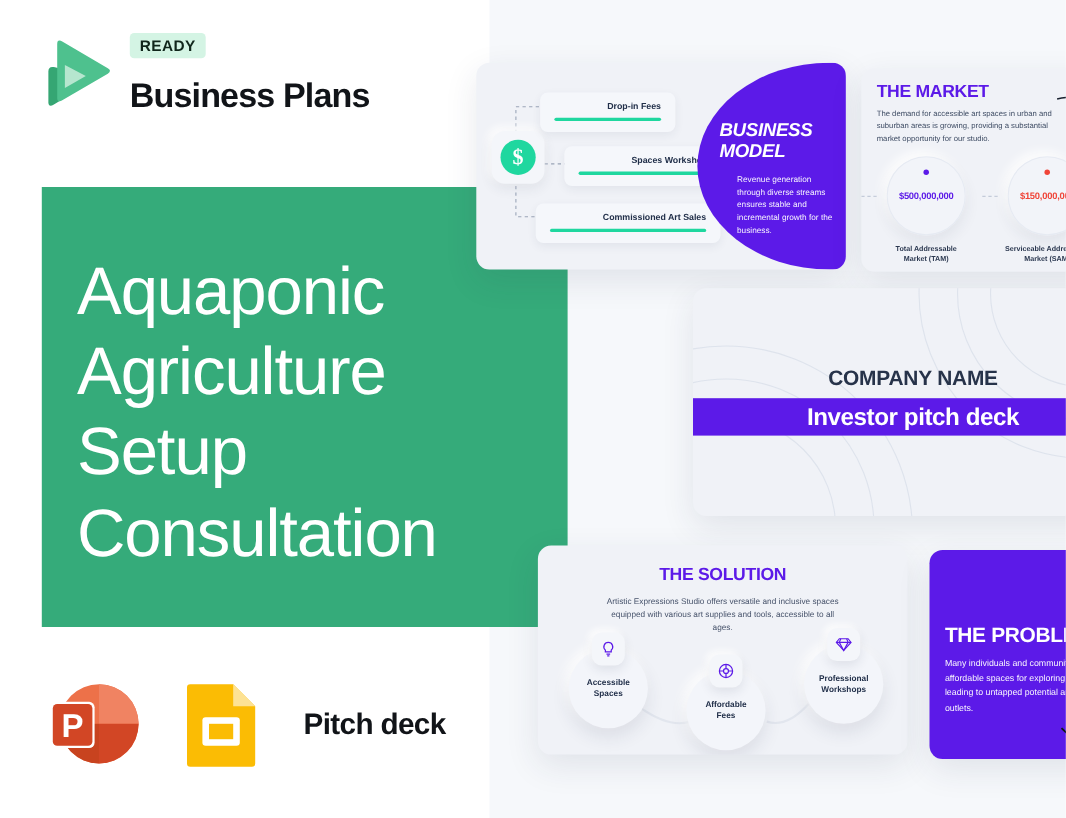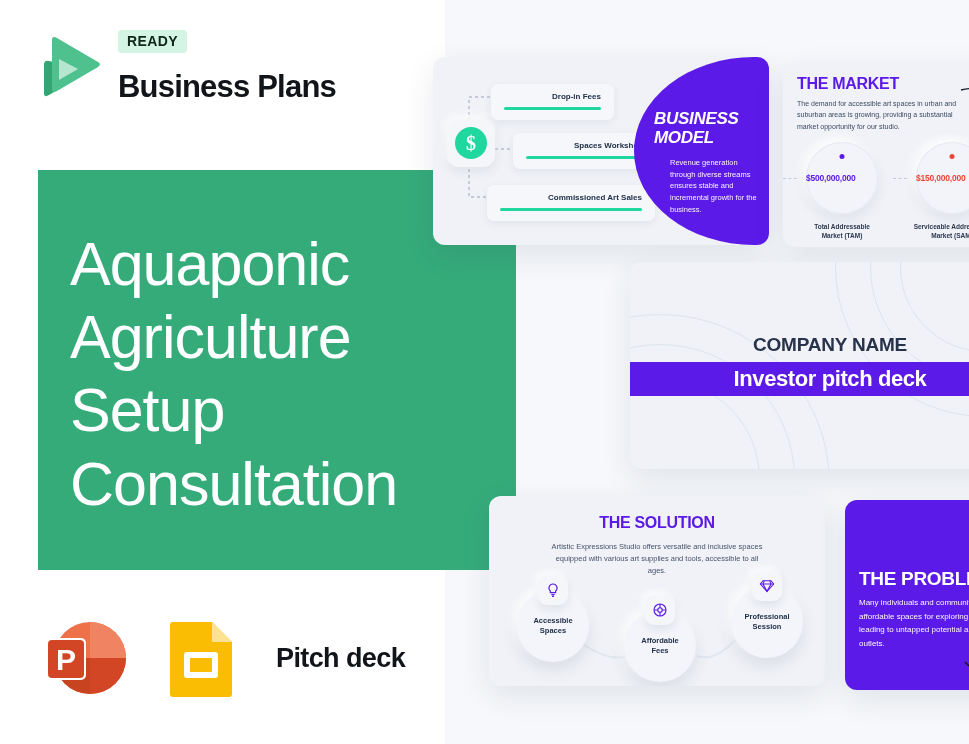--- a/index.html
+++ b/index.html
@@ -141,21 +141,21 @@
     position: absolute; left: 10px; top: 80px;
     display: flex; gap: 12px;
   }
   .mk-col { width: 98px; text-align: center; }
   .mk-disc {
     width: 72px; height: 72px; margin: 0 auto;
     border-radius: 50%; background: #f2f4f9;
     box-shadow: inset 0 0 0 1px #e6eaf2, 0 6px 14px rgba(40,50,80,.08),
                 -4px -4px 10px #ffffff;
     position: relative;
-    display: flex; align-items: center; 
+    display: flex; align-items: center; justify-content: center;
   }
   .mk-dot { position: absolute; top: 12px; left: 50%; transform: translateX(-50%);
             width: 5px; height: 5px; border-radius: 50%; }
   .mk-val { font-size: 8.5px; font-weight: 700; letter-spacing: -0.2px; }
   .mk-cap {
     margin-top: 8px; font-size: 6.5px; font-weight: 700;
     color: #2b3850; line-height: 1.45; white-space: pre-line;
   }
   .mk-line {
     position: absolute; top: 116px; height: 0;
@@ -395,21 +395,21 @@
 Fees</div>
       </div>
       <div class="sol-node sol-n3">
         <div class="sol-ibox">
           <svg width="16" height="16" viewBox="0 0 24 24" fill="none" stroke="#5c1ae8" stroke-width="1.6">
             <path d="M6 4h12l4 5-10 11L2 9z"></path>
             <path d="M2 9h20M8 4l-2 5 6 11 6-11-2-5"></path>
           </svg>
         </div>
         <div class="sol-disc">Professional
-Session</div>
+Workshops</div>
       </div>
     </div>
   </div>
 
   <div class="slide slide-pr">
     <div class="pr-title">THE PROBLEM</div>
     <div class="pr-body">Many individuals and communities lack accessible, affordable spaces for exploring their artistic talents, leading to untapped potential and limited creative outlets.</div>
     <div class="pr-squiggle">
       <svg width="80" height="26" viewBox="0 0 80 26">
         <path d="M2 4 Q22 24 44 16 Q62 9 78 20" fill="none" stroke="#0f1a12" stroke-width="1.6"></path>

